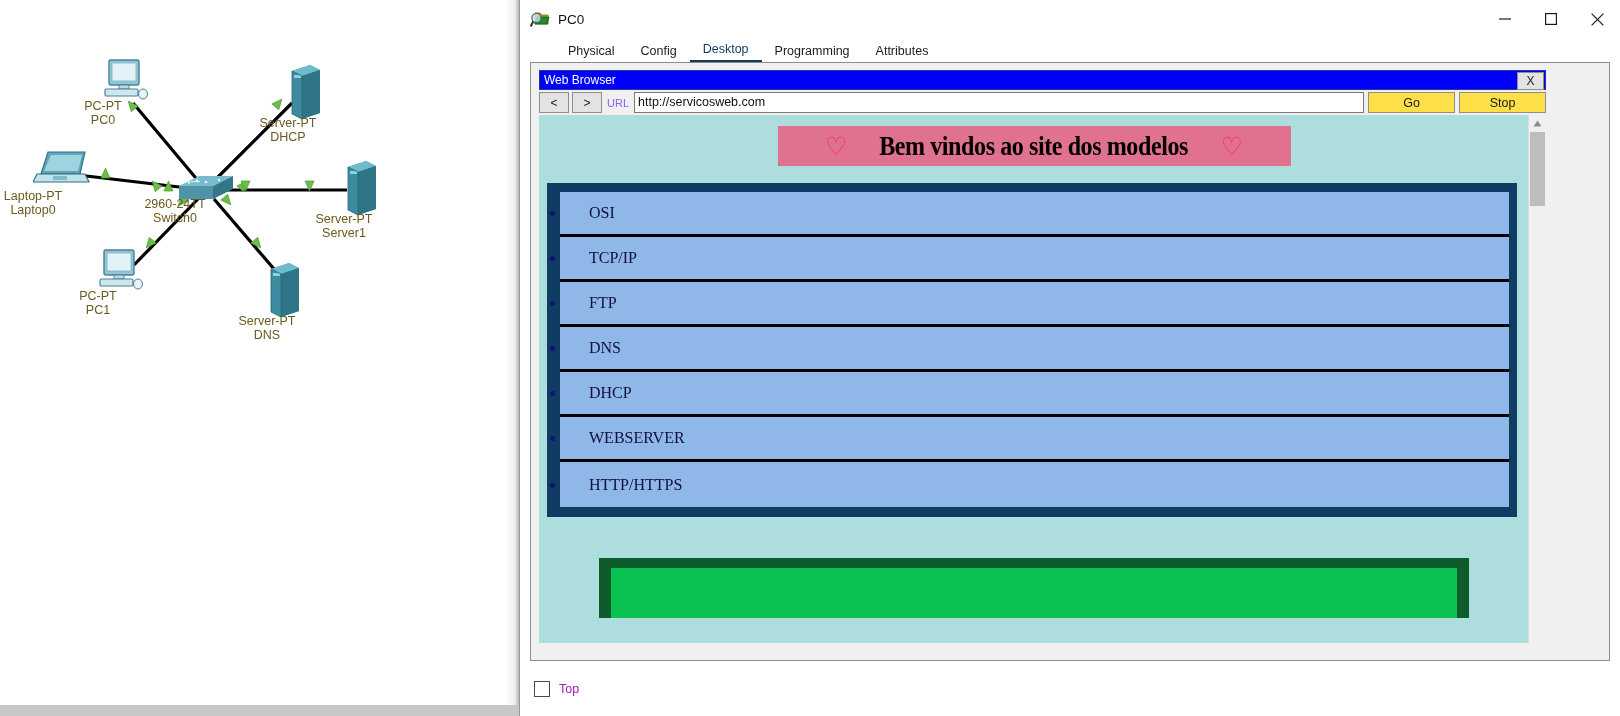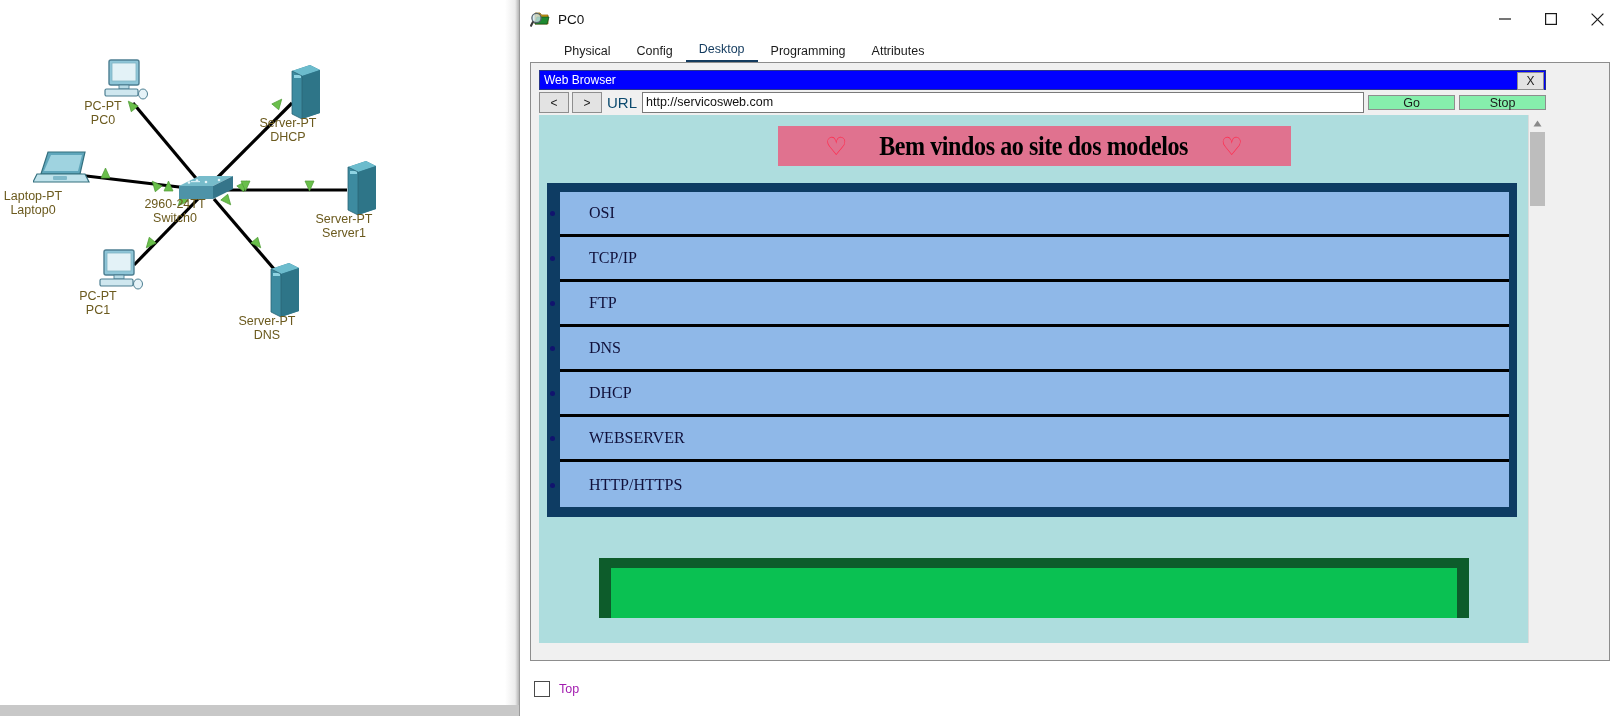--- a/index.html
+++ b/index.html
@@ -47,23 +47,23 @@
   }
   #titlebar .ttl-icon{margin-left:10px;width:20px;height:20px;position:relative;}
   #titlebar .ttl-text{
     margin-left:8px;font-size:13.5px;color:#111;
     font-family:"Liberation Sans",sans-serif;
   }
   #wincontrols{position:absolute;right:0;top:0;height:38px;display:flex;}
   .wc{width:46px;height:38px;display:flex;align-items:center;justify-content:center;}
 
   #tabstrip{
-    position:absolute;left:12px;top:38px;right:0;height:24px;
+    position:absolute;left:0;top:38px;right:0;height:24px;
     background:#ffffff;
-    display:flex;align-items:flex-end;padding-left:19px;box-sizing:border-box;
+    display:flex;align-items:flex-end;padding-left:35px;box-sizing:border-box;
   }
   .tab{
     font-size:12.5px;color:#1b1b1b;padding:0 13px 4px 13px;
     font-family:"Liberation Sans",sans-serif;white-space:nowrap;
   }
   .tab.active{
     color:#123a5e;border-bottom:2.5px solid #123a5e;
   }
 
   #panel{
@@ -89,28 +89,28 @@
   #bw-toolbar{
     position:absolute;left:8px;top:28px;width:1007px;height:23px;
     display:flex;align-items:center;
   }
   .nav-btn{
     width:30px;height:21px;background:#e3e3e3;border:1px solid #8e8e8e;
     box-sizing:border-box;display:flex;align-items:center;justify-content:center;
     font-size:12px;color:#1a1a1a;margin-right:3px;
     font-family:"Liberation Sans",sans-serif;
   }
-  #url-label{font-size:15px;color:#0c4a6e;margin:0 5px 0 2px;font-family:"Liberation Sans",sans-serif;}
+  #url-label{font-size:11px;color:#8b5cf6;margin:0 5px 0 2px;font-family:"Liberation Sans",sans-serif;}
   #url-input{
     flex:1;height:21px;background:#ffffff;border:1px solid #7a7a7a;box-sizing:border-box;
     font-size:12.5px;color:#111;padding:0 3px;line-height:19px;
     font-family:"Liberation Sans",sans-serif;overflow:hidden;white-space:nowrap;
   }
   .act-btn{
-    width:87px;height:15px;background:#86efac;border:1px solid #8e8e8e;box-sizing:border-box;
+    width:87px;height:21px;background:#fde047;border:1px solid #8e8e8e;box-sizing:border-box;
     display:flex;align-items:center;justify-content:center;margin-left:4px;
     font-size:12.5px;color:#1a1a1a;font-family:"Liberation Sans",sans-serif;
   }
 
   
   #pageview{
     position:absolute;left:8px;top:52px;width:1007px;height:528px;
     background:#aeddde;overflow:hidden;border:0;
   }
   #pagebody{

